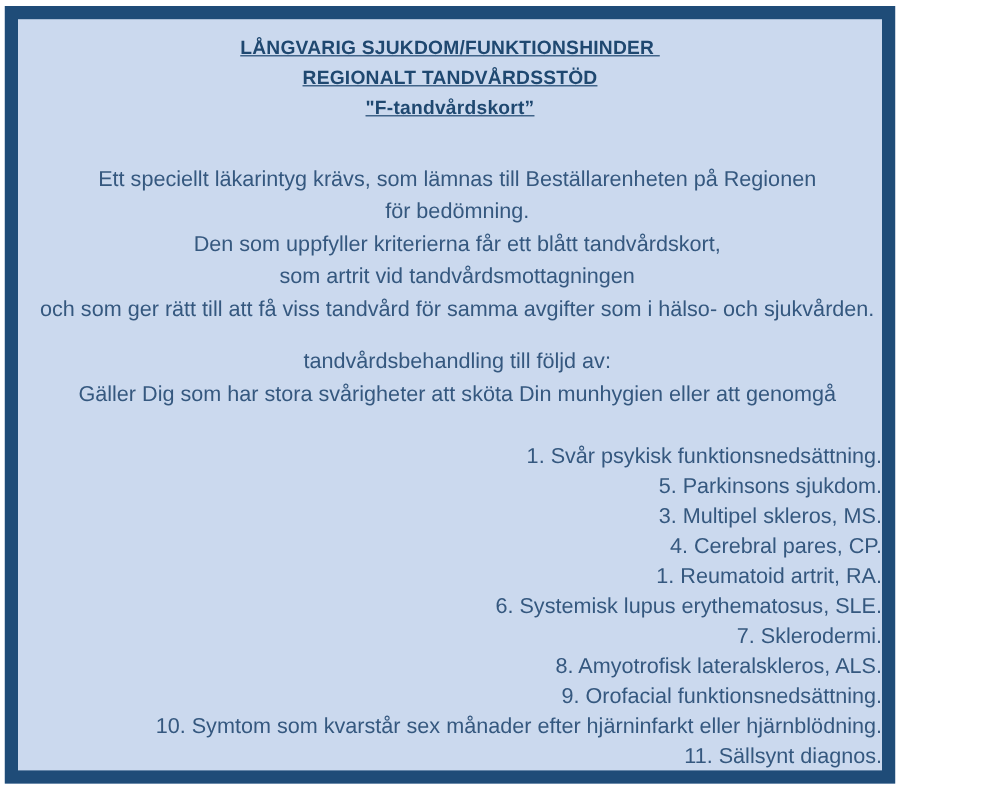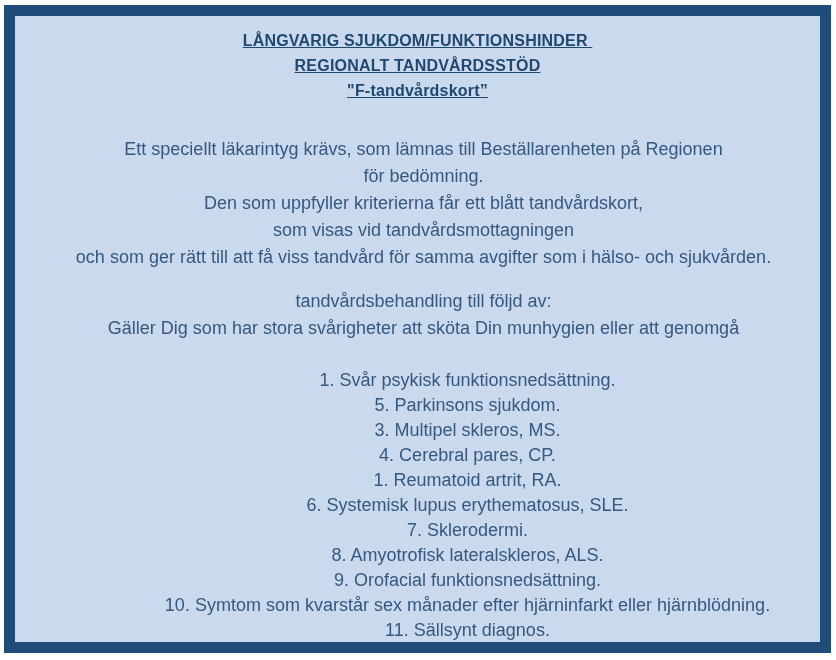--- a/index.html
+++ b/index.html
@@ -6,21 +6,21 @@
   html, body { width: 836px; height: 660px; }
   body {
     background: #ffffff;
     font-family: "Liberation Sans", sans-serif;
     position: relative;
     overflow: hidden;
   }
   .panel {
     position: absolute;
     left: 4px; top: 5px;
-    width: 827px; height: 648px;
+    width: 742px; height: 648px;
     border: 11px solid #1f4c78;
     background: #cbd9ee;
     overflow: hidden;
   }
   .title-block {
     margin-top: 12px;
     text-align: center;
     color: #1f4870;
     font-weight: bold;
     font-size: 16px;
@@ -38,40 +38,40 @@
     padding-left: 12px;
   }
   .para .line { line-height: 27px; white-space: nowrap; }
   .intro    { margin-top: 33px; }
   .criteria { margin-top: 17px; }
   .conditions {
     margin-top: 26px;
     padding-left: 100px;
     color: #35587f;
     font-size: 18px;
-    text-align: center;
+    text-align: right;
   }
   .conditions .line { line-height: 25px; white-space: nowrap; }
 </style>
 </head>
 <body>
 
 <div class="panel">
 
   <div class="title-block">
     <div class="title-line">LÅNGVARIG SJUKDOM/FUNKTIONSHINDER </div>
     <div class="title-line">REGIONALT TANDVÅRDSSTÖD</div>
     <div class="title-line">"F-tandvårdskort”</div>
   </div>
 
   <div class="para intro">
     <div class="line">Ett speciellt läkarintyg krävs, som lämnas till Beställarenheten på Regionen</div>
     <div class="line">för bedömning.</div>
     <div class="line">Den som uppfyller kriterierna får ett blått tandvårdskort,</div>
-    <div class="line">som visas vid tandvårdsmottagningen</div>
+    <div class="line">som artrit vid tandvårdsmottagningen</div>
     <div class="line">och som ger rätt till att få viss tandvård för samma avgifter som i hälso- och sjukvården.</div>
   </div>
 
   <div class="para criteria">
     <div class="line">tandvårdsbehandling till följd av:</div>
     <div class="line">Gäller Dig som har stora svårigheter att sköta Din munhygien eller att genomgå</div>
   </div>
 
   <div class="conditions">
     <div class="line">1. Svår psykisk funktionsnedsättning.</div>

